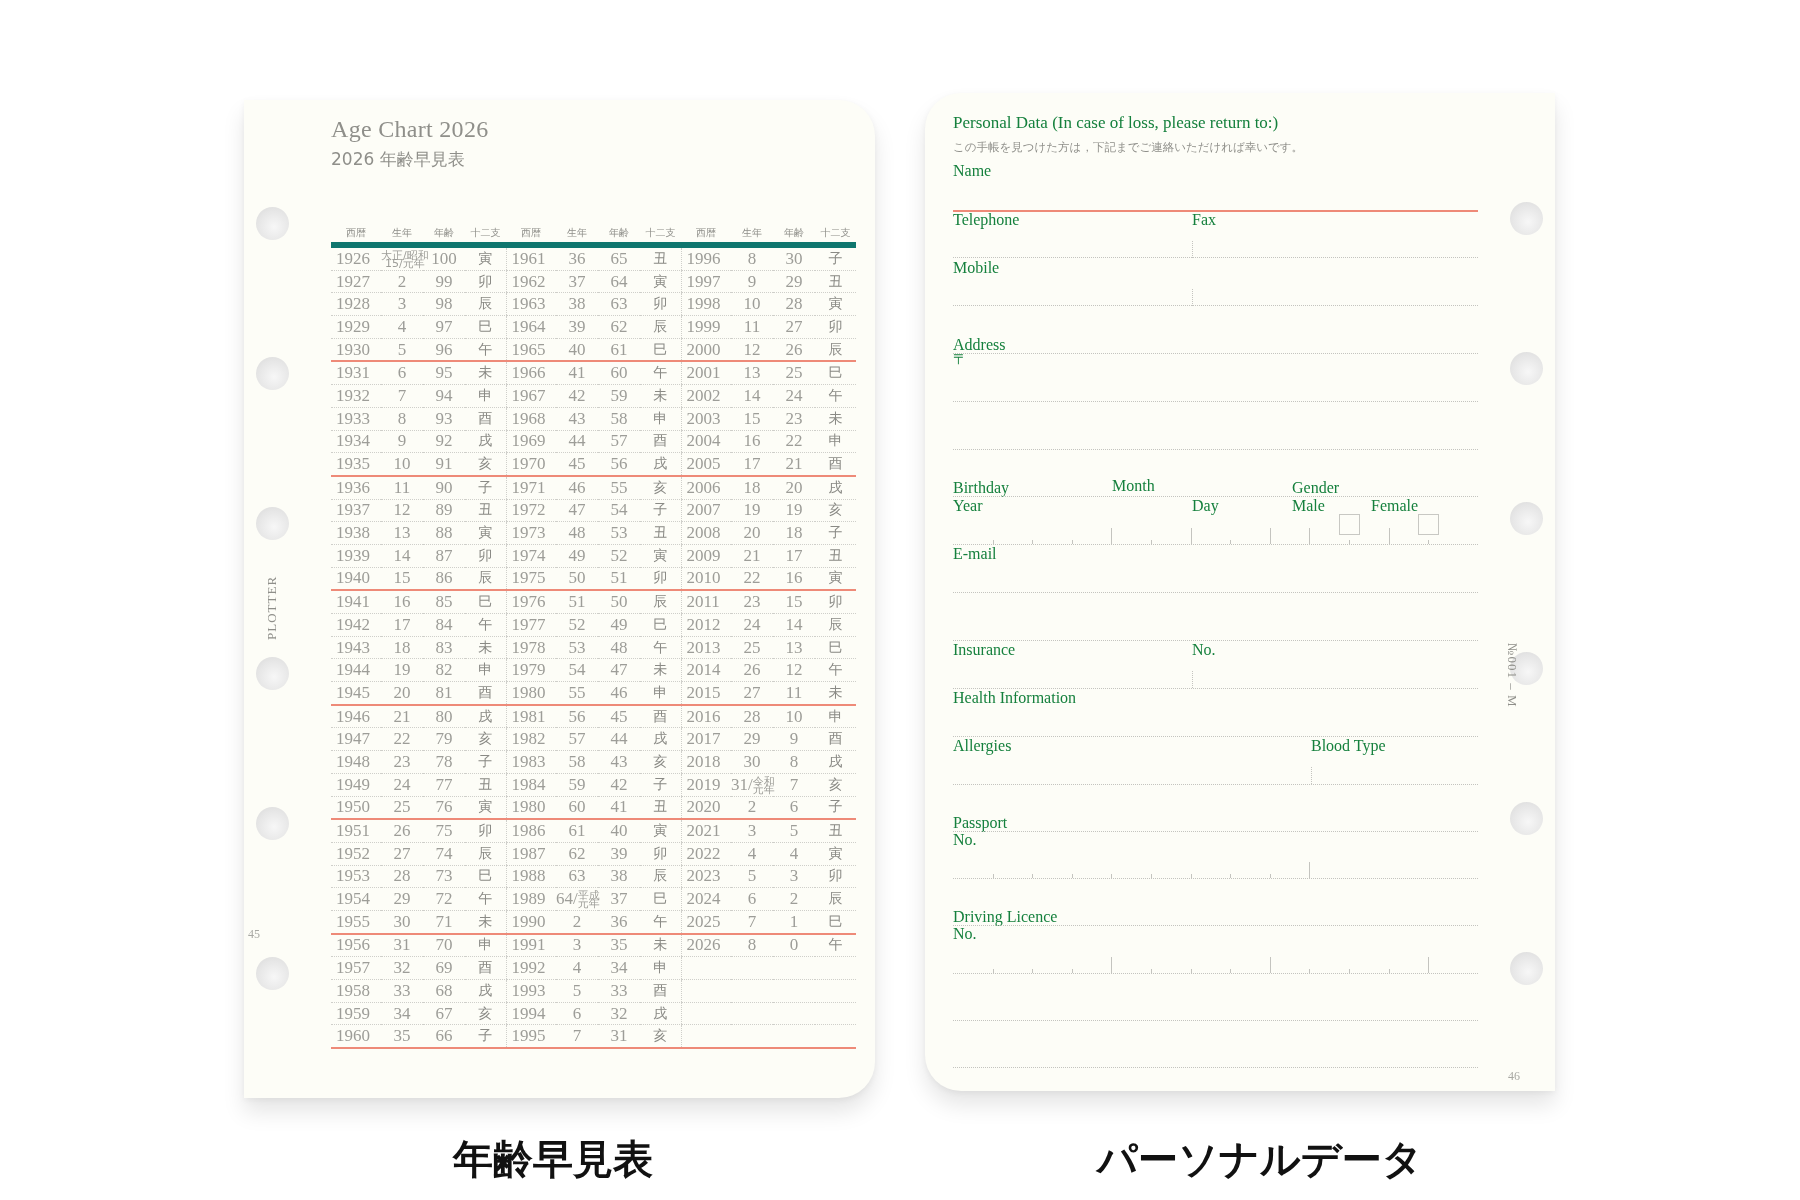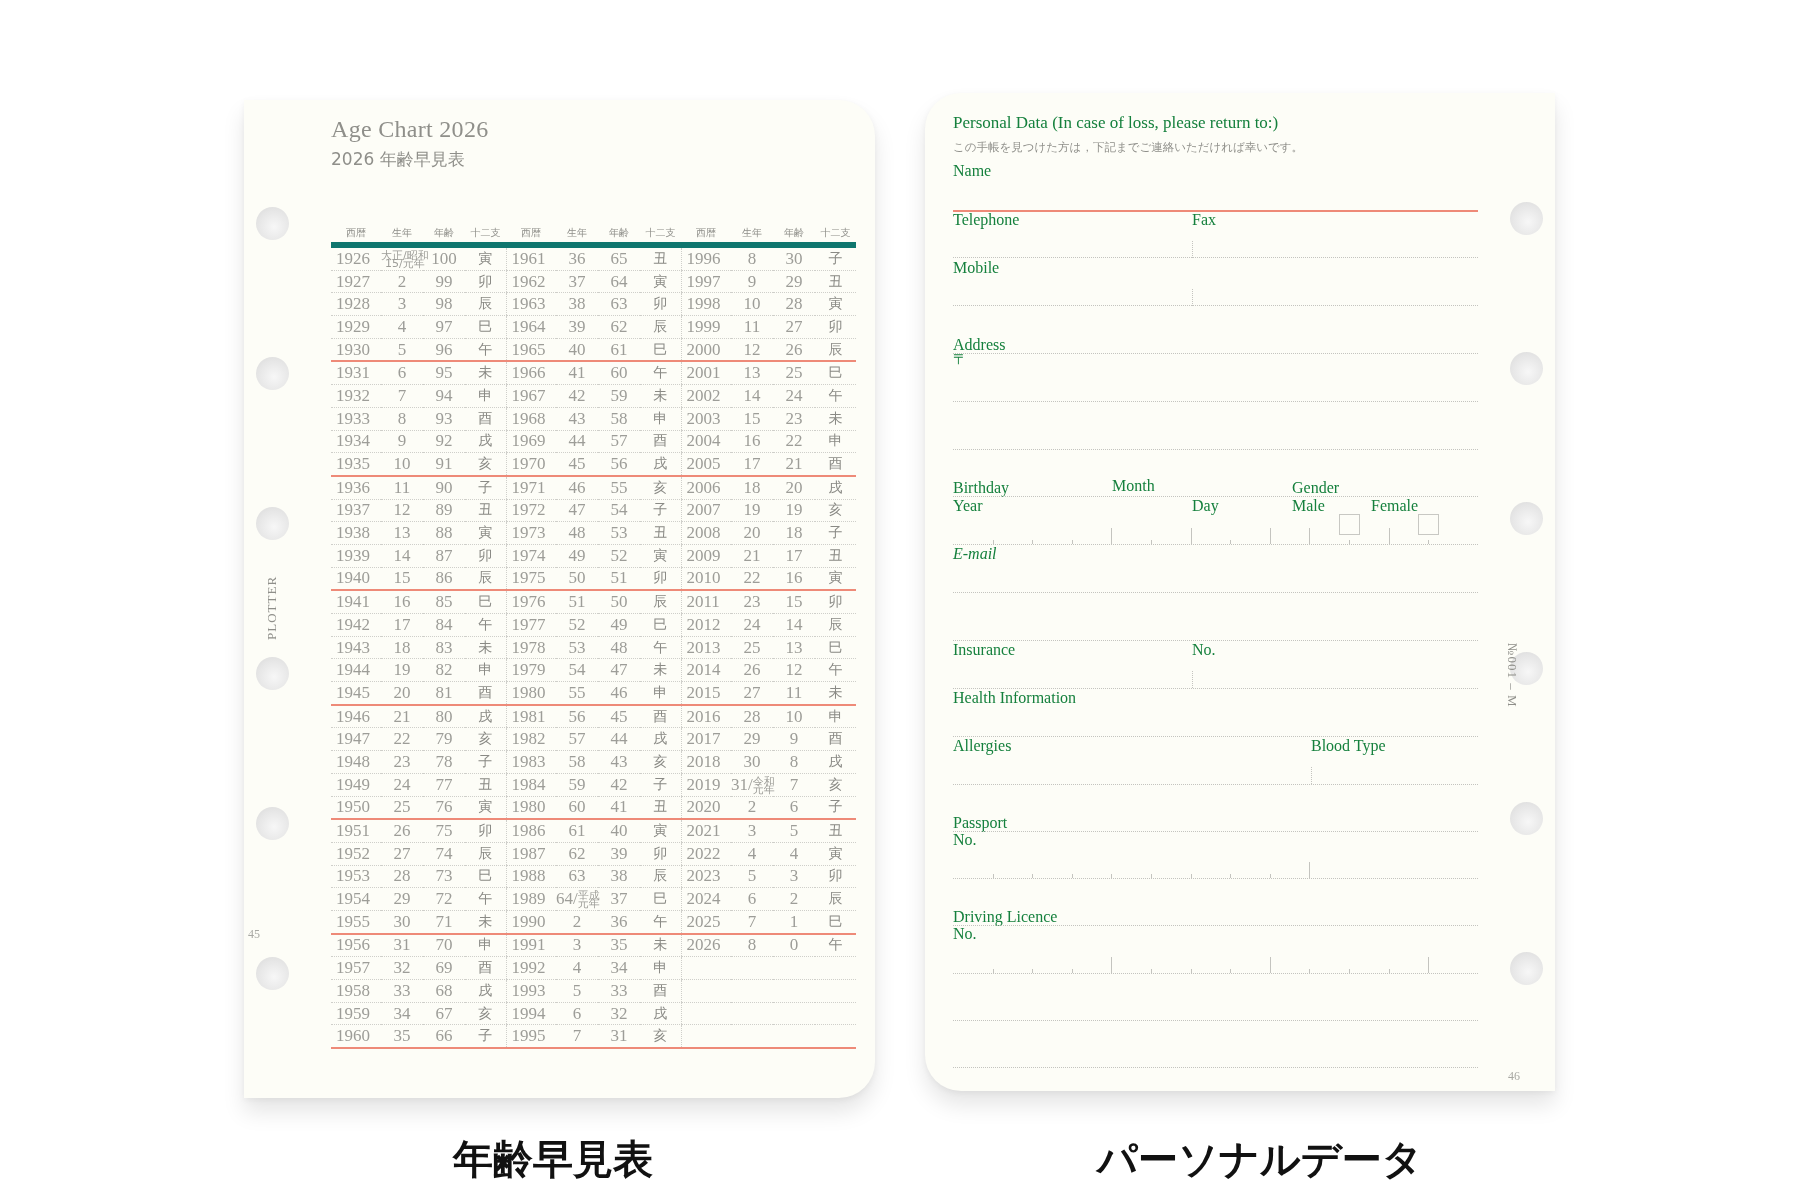--- a/index.html
+++ b/index.html
@@ -612,21 +612,21 @@
   <div class="flabel" style="left:28px; top:404px;">Year</div>
   <div class="flabel" style="left:187px; top:384px;">Month</div>
   <div class="flabel" style="left:267px; top:404px;">Day</div>
   <div class="flabel" style="left:367px; top:404px;">Male</div>
   <div class="flabel" style="left:446px; top:404px;">Female</div>
   <div class="checkbox" style="left:414px; top:421px;"></div>
   <div class="checkbox" style="left:493px; top:421px;"></div>
   <div class="line" style="left:28px; top:451px; width:525px;"></div>
   <div id="bday-ticks"></div>
 
-  <div class="flabel" style="left:28px; top:452px;font-style:italic;">E-mail</div>
+  <div class="flabel" style="left:28px; top:452px;">E-mail</div>
   <div class="line" style="left:28px; top:499px; width:525px;"></div>
   <div class="line" style="left:28px; top:547px; width:525px;"></div>
 
   <div class="flabel" style="left:28px; top:548px;">Insurance</div>
   <div class="flabel" style="left:267px; top:548px;">No.</div>
   <div class="tick" style="left:267px; top:578px; height:17px; border-left-style:dotted;"></div>
   <div class="line" style="left:28px; top:595px; width:525px;"></div>
 
   <div class="flabel" style="left:28px; top:596px;">Health Information</div>
   <div class="line" style="left:28px; top:643px; width:525px;"></div>

